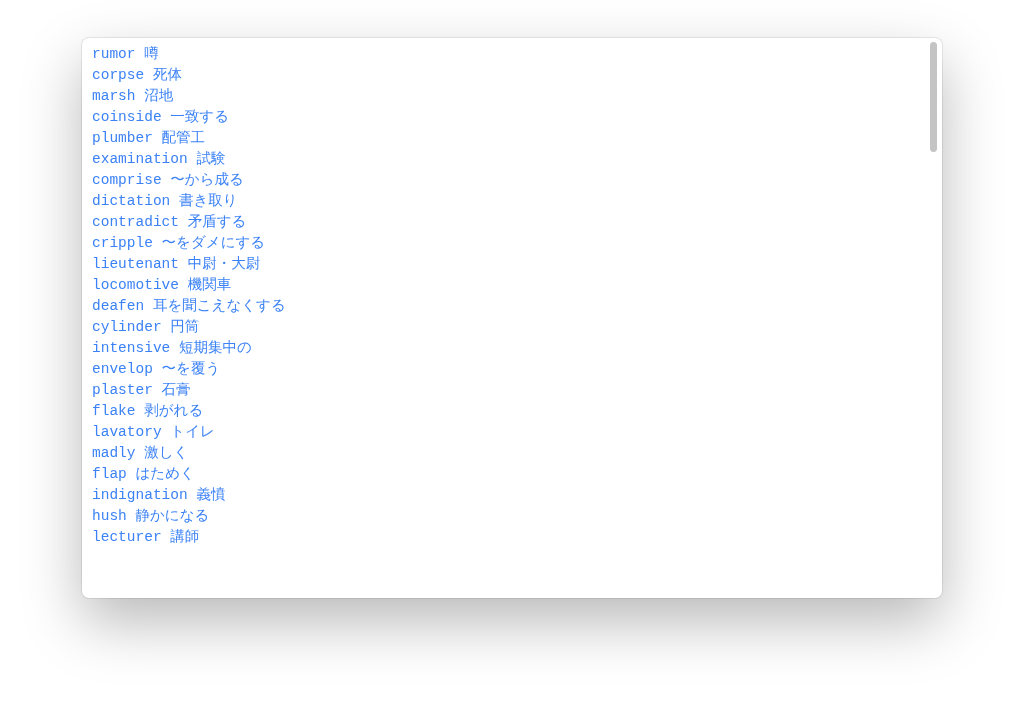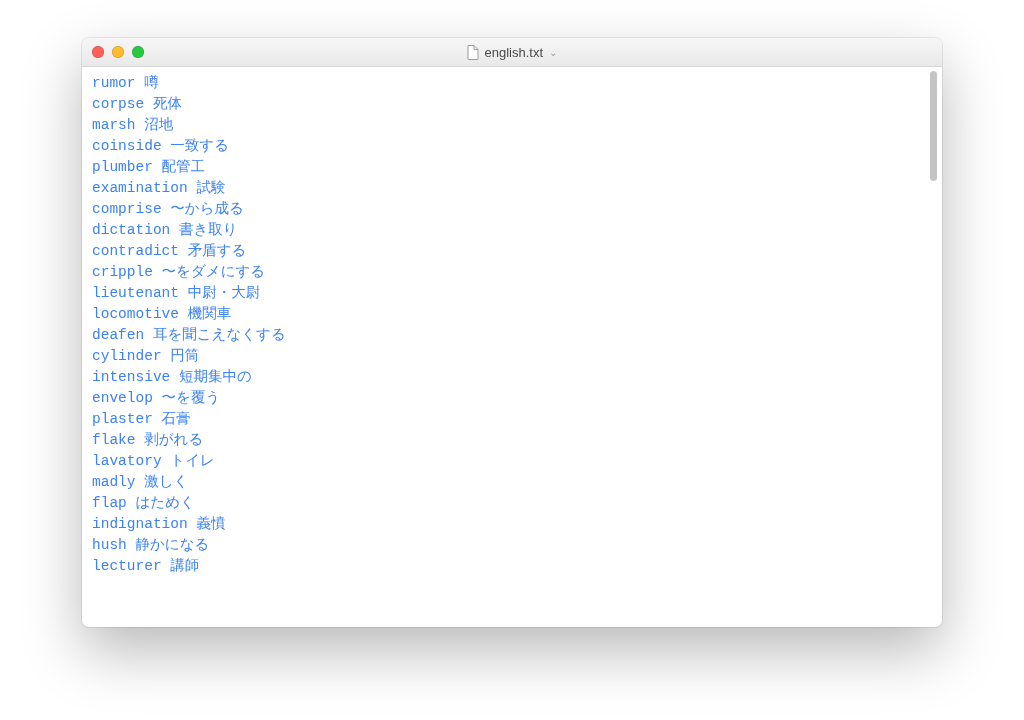--- a/index.html
+++ b/index.html
@@ -104,37 +104,20 @@
     background: #c4c4c4;
     border-radius: 5px;
   }
 </style>
 </head>
 <body>
 
 <div class="desktop">
   <div class="window">
 
-    <div class="titlebar">
-      <div class="traffic">
-        <div class="tl close"></div>
-        <div class="tl min"></div>
-        <div class="tl zoom"></div>
-      </div>
-      <div class="title-center">
-        <span class="doc-icon">
-          <svg viewBox="0 0 12 15" width="12" height="15">
-            <path d="M1 0.5 h6 l4 4 v9.5 a0.5 0.5 0 0 1 -0.5 0.5 h-9 a0.5 0.5 0 0 1 -0.5 -0.5 v-13 a0.5 0.5 0 0 1 0.5 -0.5 z" fill="#ffffff" stroke="#9a9a9a" stroke-width="1"></path>
-            <path d="M7 0.5 v4 h4" fill="none" stroke="#9a9a9a" stroke-width="1"></path>
-          </svg>
-        </span>
-        <span>english.txt</span>
-        <span class="chev">⌄</span>
-      </div>
-    </div>
 
     <div class="content-wrap">
       <div class="content" id="text-content"><span class="line">rumor 噂</span><span class="line">corpse 死体</span><span class="line">marsh 沼地</span><span class="line">coinside 一致する</span><span class="line">plumber 配管工</span><span class="line">examination 試験</span><span class="line">comprise 〜から成る</span><span class="line">dictation 書き取り</span><span class="line">contradict 矛盾する</span><span class="line">cripple 〜をダメにする</span><span class="line">lieutenant 中尉・大尉</span><span class="line">locomotive 機関車</span><span class="line">deafen 耳を聞こえなくする</span><span class="line">cylinder 円筒</span><span class="line">intensive 短期集中の</span><span class="line">envelop 〜を覆う</span><span class="line">plaster 石膏</span><span class="line">flake 剥がれる</span><span class="line">lavatory トイレ</span><span class="line">madly 激しく</span><span class="line">flap はためく</span><span class="line">indignation 義憤</span><span class="line">hush 静かになる</span><span class="line">lecturer 講師</span></div>
       <div class="scrollbar-track">
         <div class="scrollbar-thumb"></div>
       </div>
     </div>
 
   </div>
 </div>

